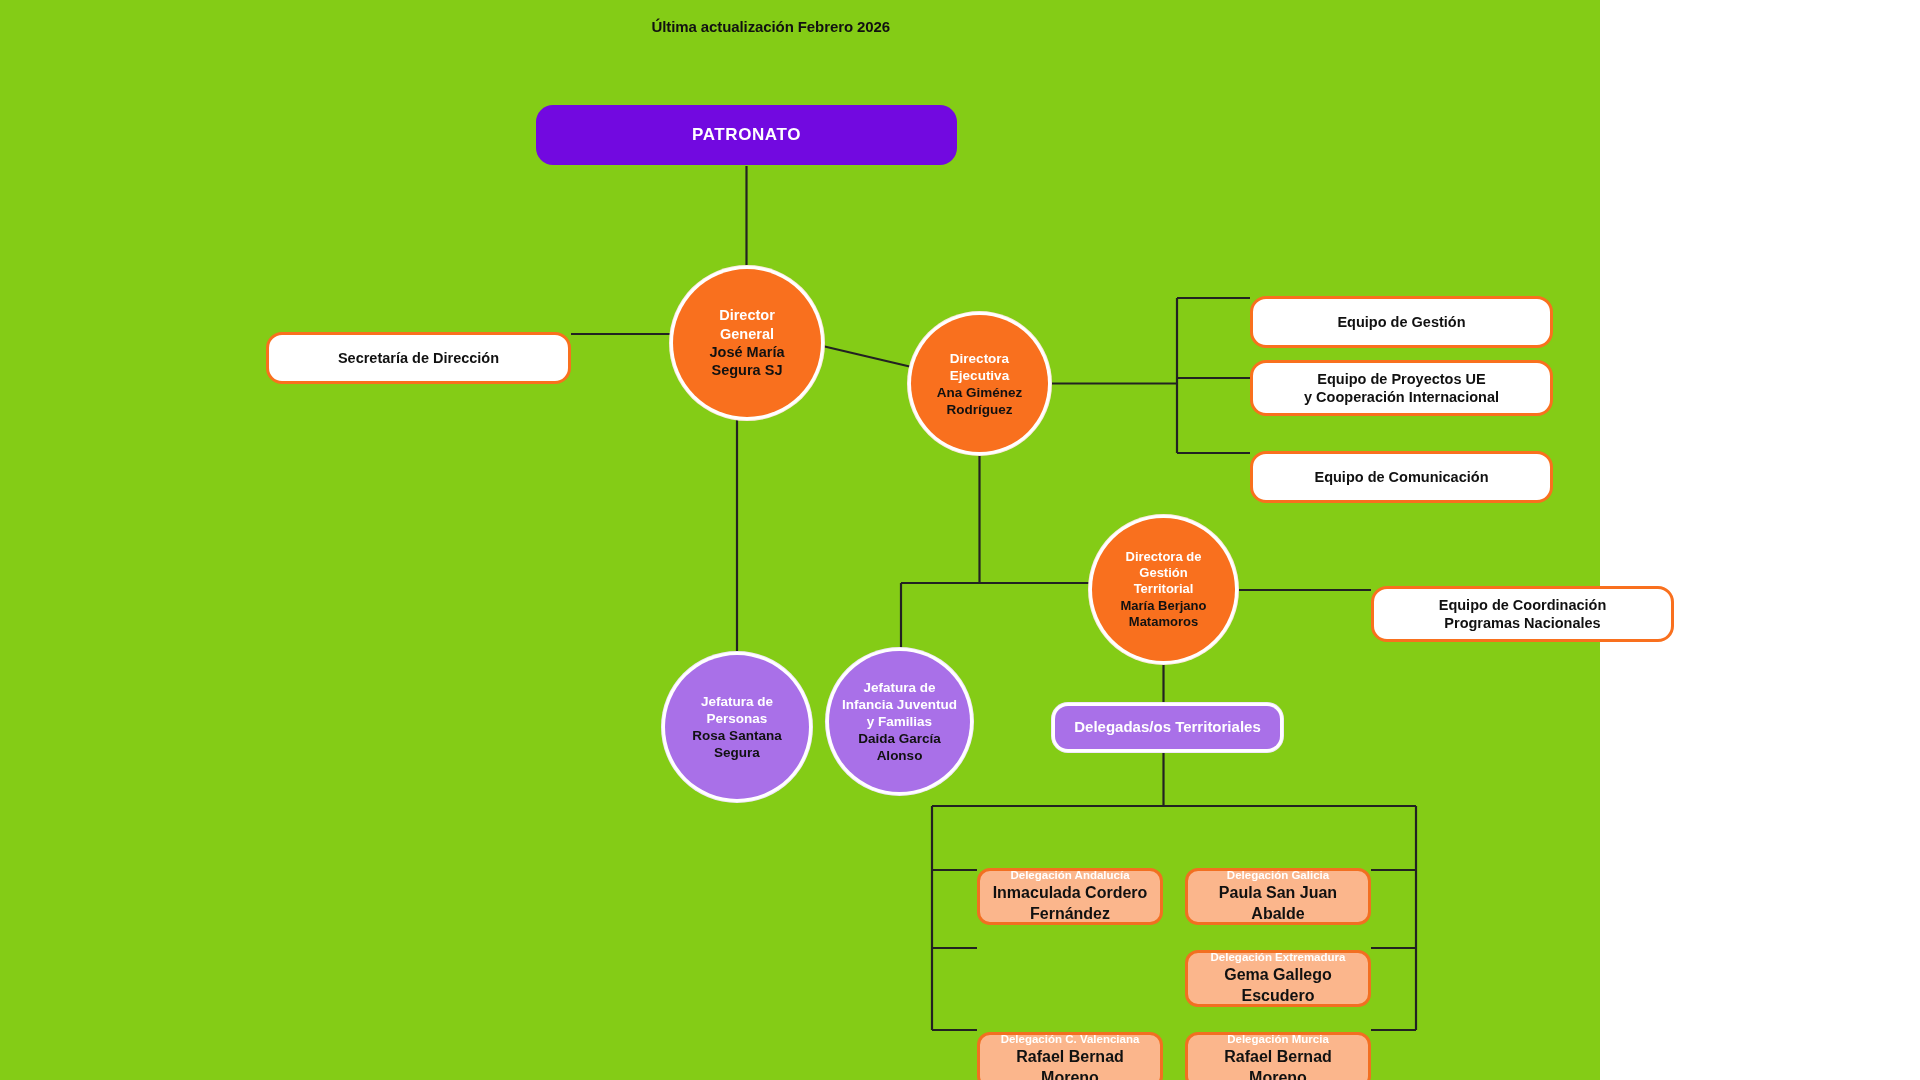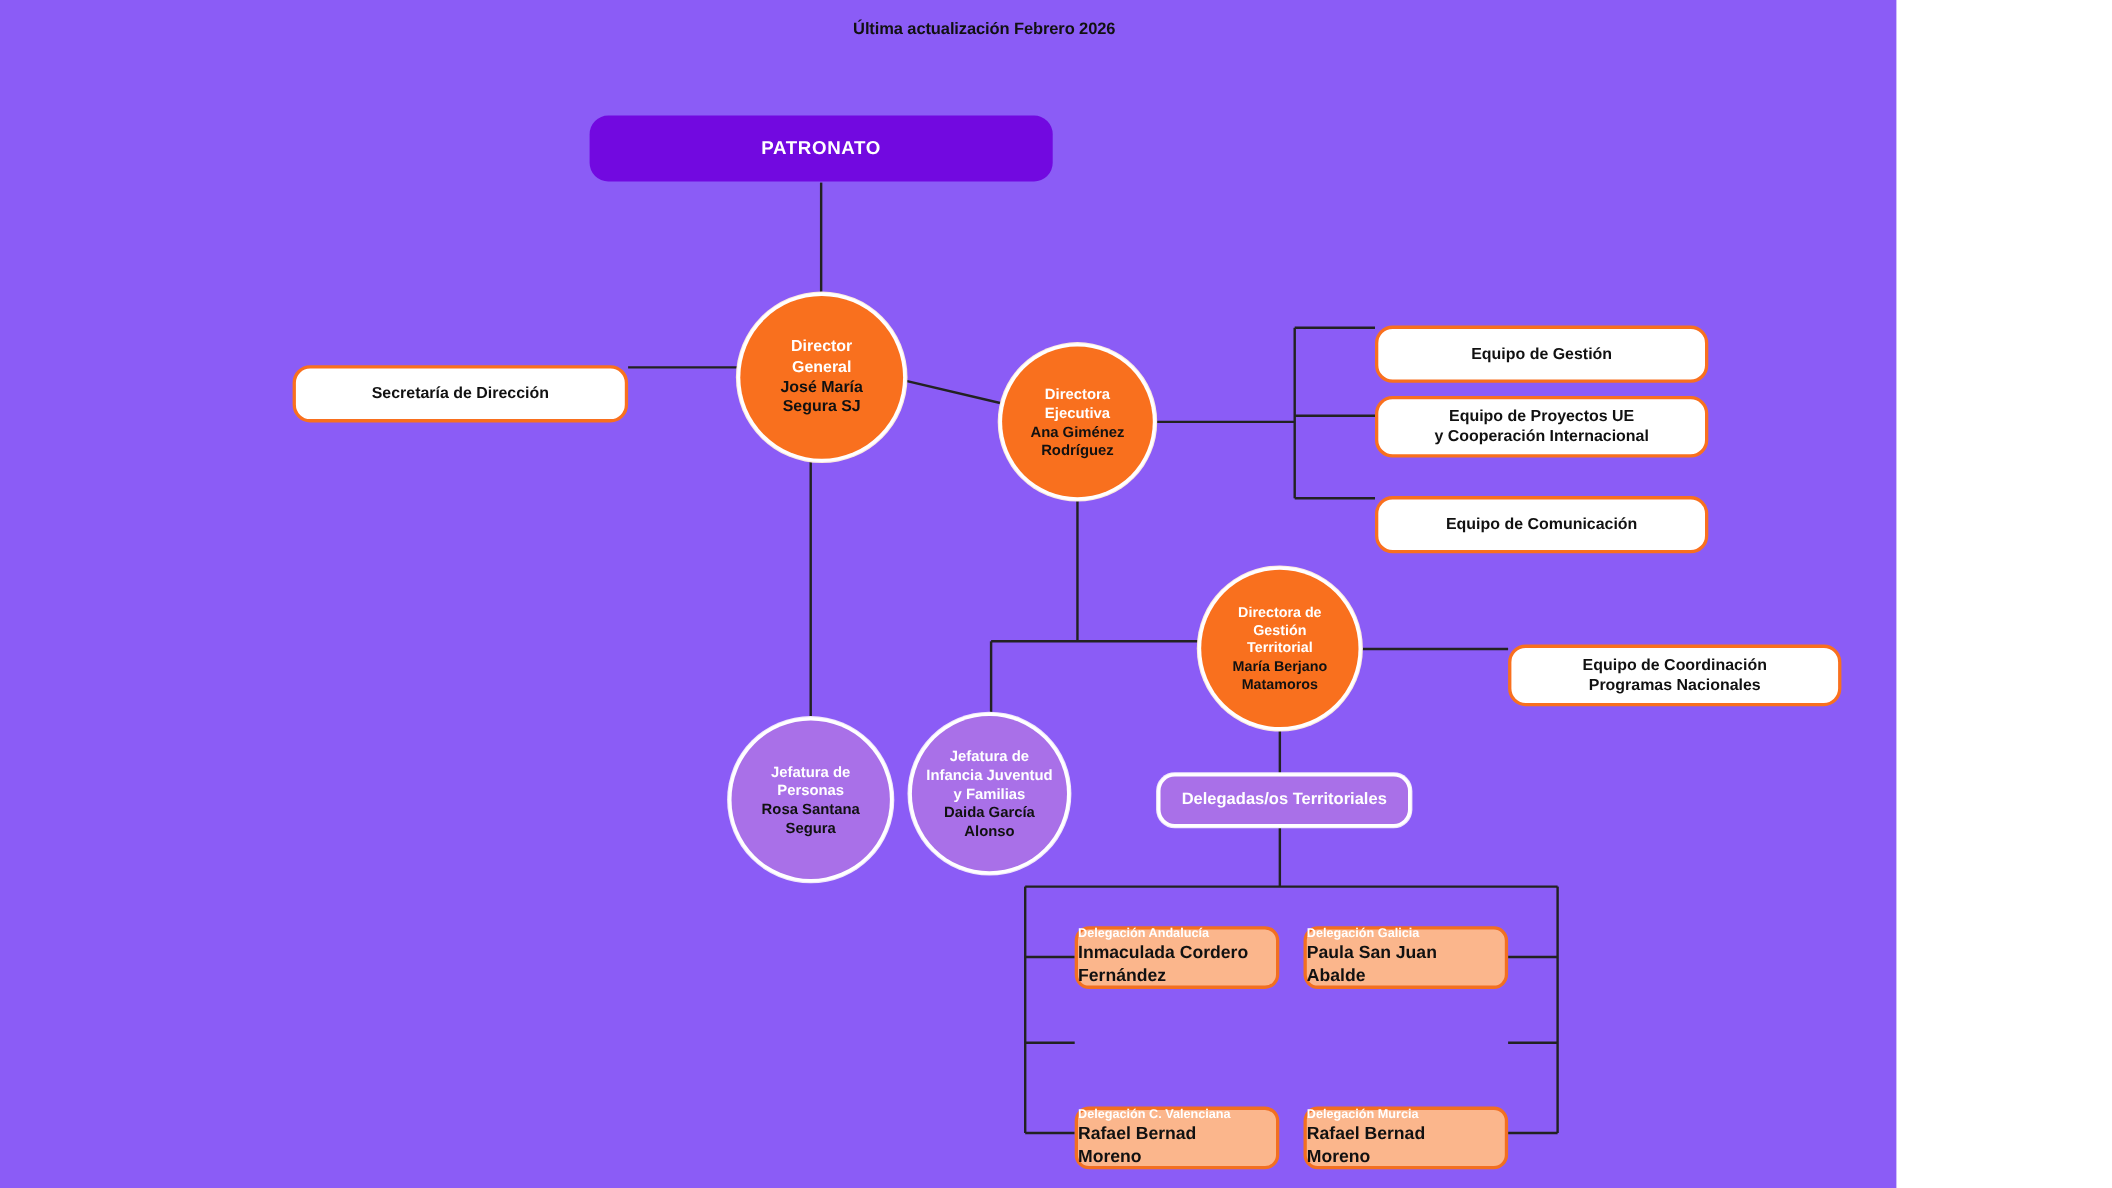--- a/index.html
+++ b/index.html
@@ -10,23 +10,23 @@
     background: #ffffff;
   }
   body {
     font-family: "Liberation Sans", sans-serif;
     width: 1920px;
     height: 1080px;
     overflow: hidden;
   }
   #chart-root {
     position: relative;
-    width: 1724px;
+    width: 1600px;
     height: 1080px;
-    background: #8b5cf6;
+    background: #84cc16;
   }
   #connector-layer {
     position: absolute;
     left: 0;
     top: 0;
     width: 1920px;
     height: 1080px;
     pointer-events: none;
   }
 
@@ -180,24 +180,25 @@
   
   .deleg-card {
     position: absolute;
     width: 186px;
     height: 57px;
     background: #fbb68c;
     border: 3px solid #f26f21;
     border-radius: 13px;
     display: flex;
     flex-direction: column;
-    align-items: flex-start;
+    align-items: center;
     justify-content: center;
     text-align: center;
     line-height: 1.3;
+    margin-top: 26px;
   }
   .deleg-region {
     color: #ffffff;
     font-size: 11.5px;
     font-weight: bold;
   }
   .deleg-person {
     color: #111111;
     font-size: 16px;
     font-weight: bold;
@@ -323,20 +324,25 @@
     <span class="deleg-person">Fernández</span>
   </div>
 
   <div class="deleg-card" style="left:1185px; top:842px;">
     <span class="deleg-region">Delegación Galicia</span>
     <span class="deleg-person">Paula San Juan</span>
     <span class="deleg-person">Abalde</span>
   </div>
 
 
+  <div class="deleg-card" style="left:1185px; top:924px;">
+    <span class="deleg-region">Delegación Extremadura</span>
+    <span class="deleg-person">Gema Gallego</span>
+    <span class="deleg-person">Escudero</span>
+  </div>
 
   <div class="deleg-card" style="left:977px; top:1006px;">
     <span class="deleg-region">Delegación C. Valenciana</span>
     <span class="deleg-person">Rafael Bernad</span>
     <span class="deleg-person">Moreno</span>
   </div>
 
   <div class="deleg-card" style="left:1185px; top:1006px;">
     <span class="deleg-region">Delegación Murcia</span>
     <span class="deleg-person">Rafael Bernad</span>

